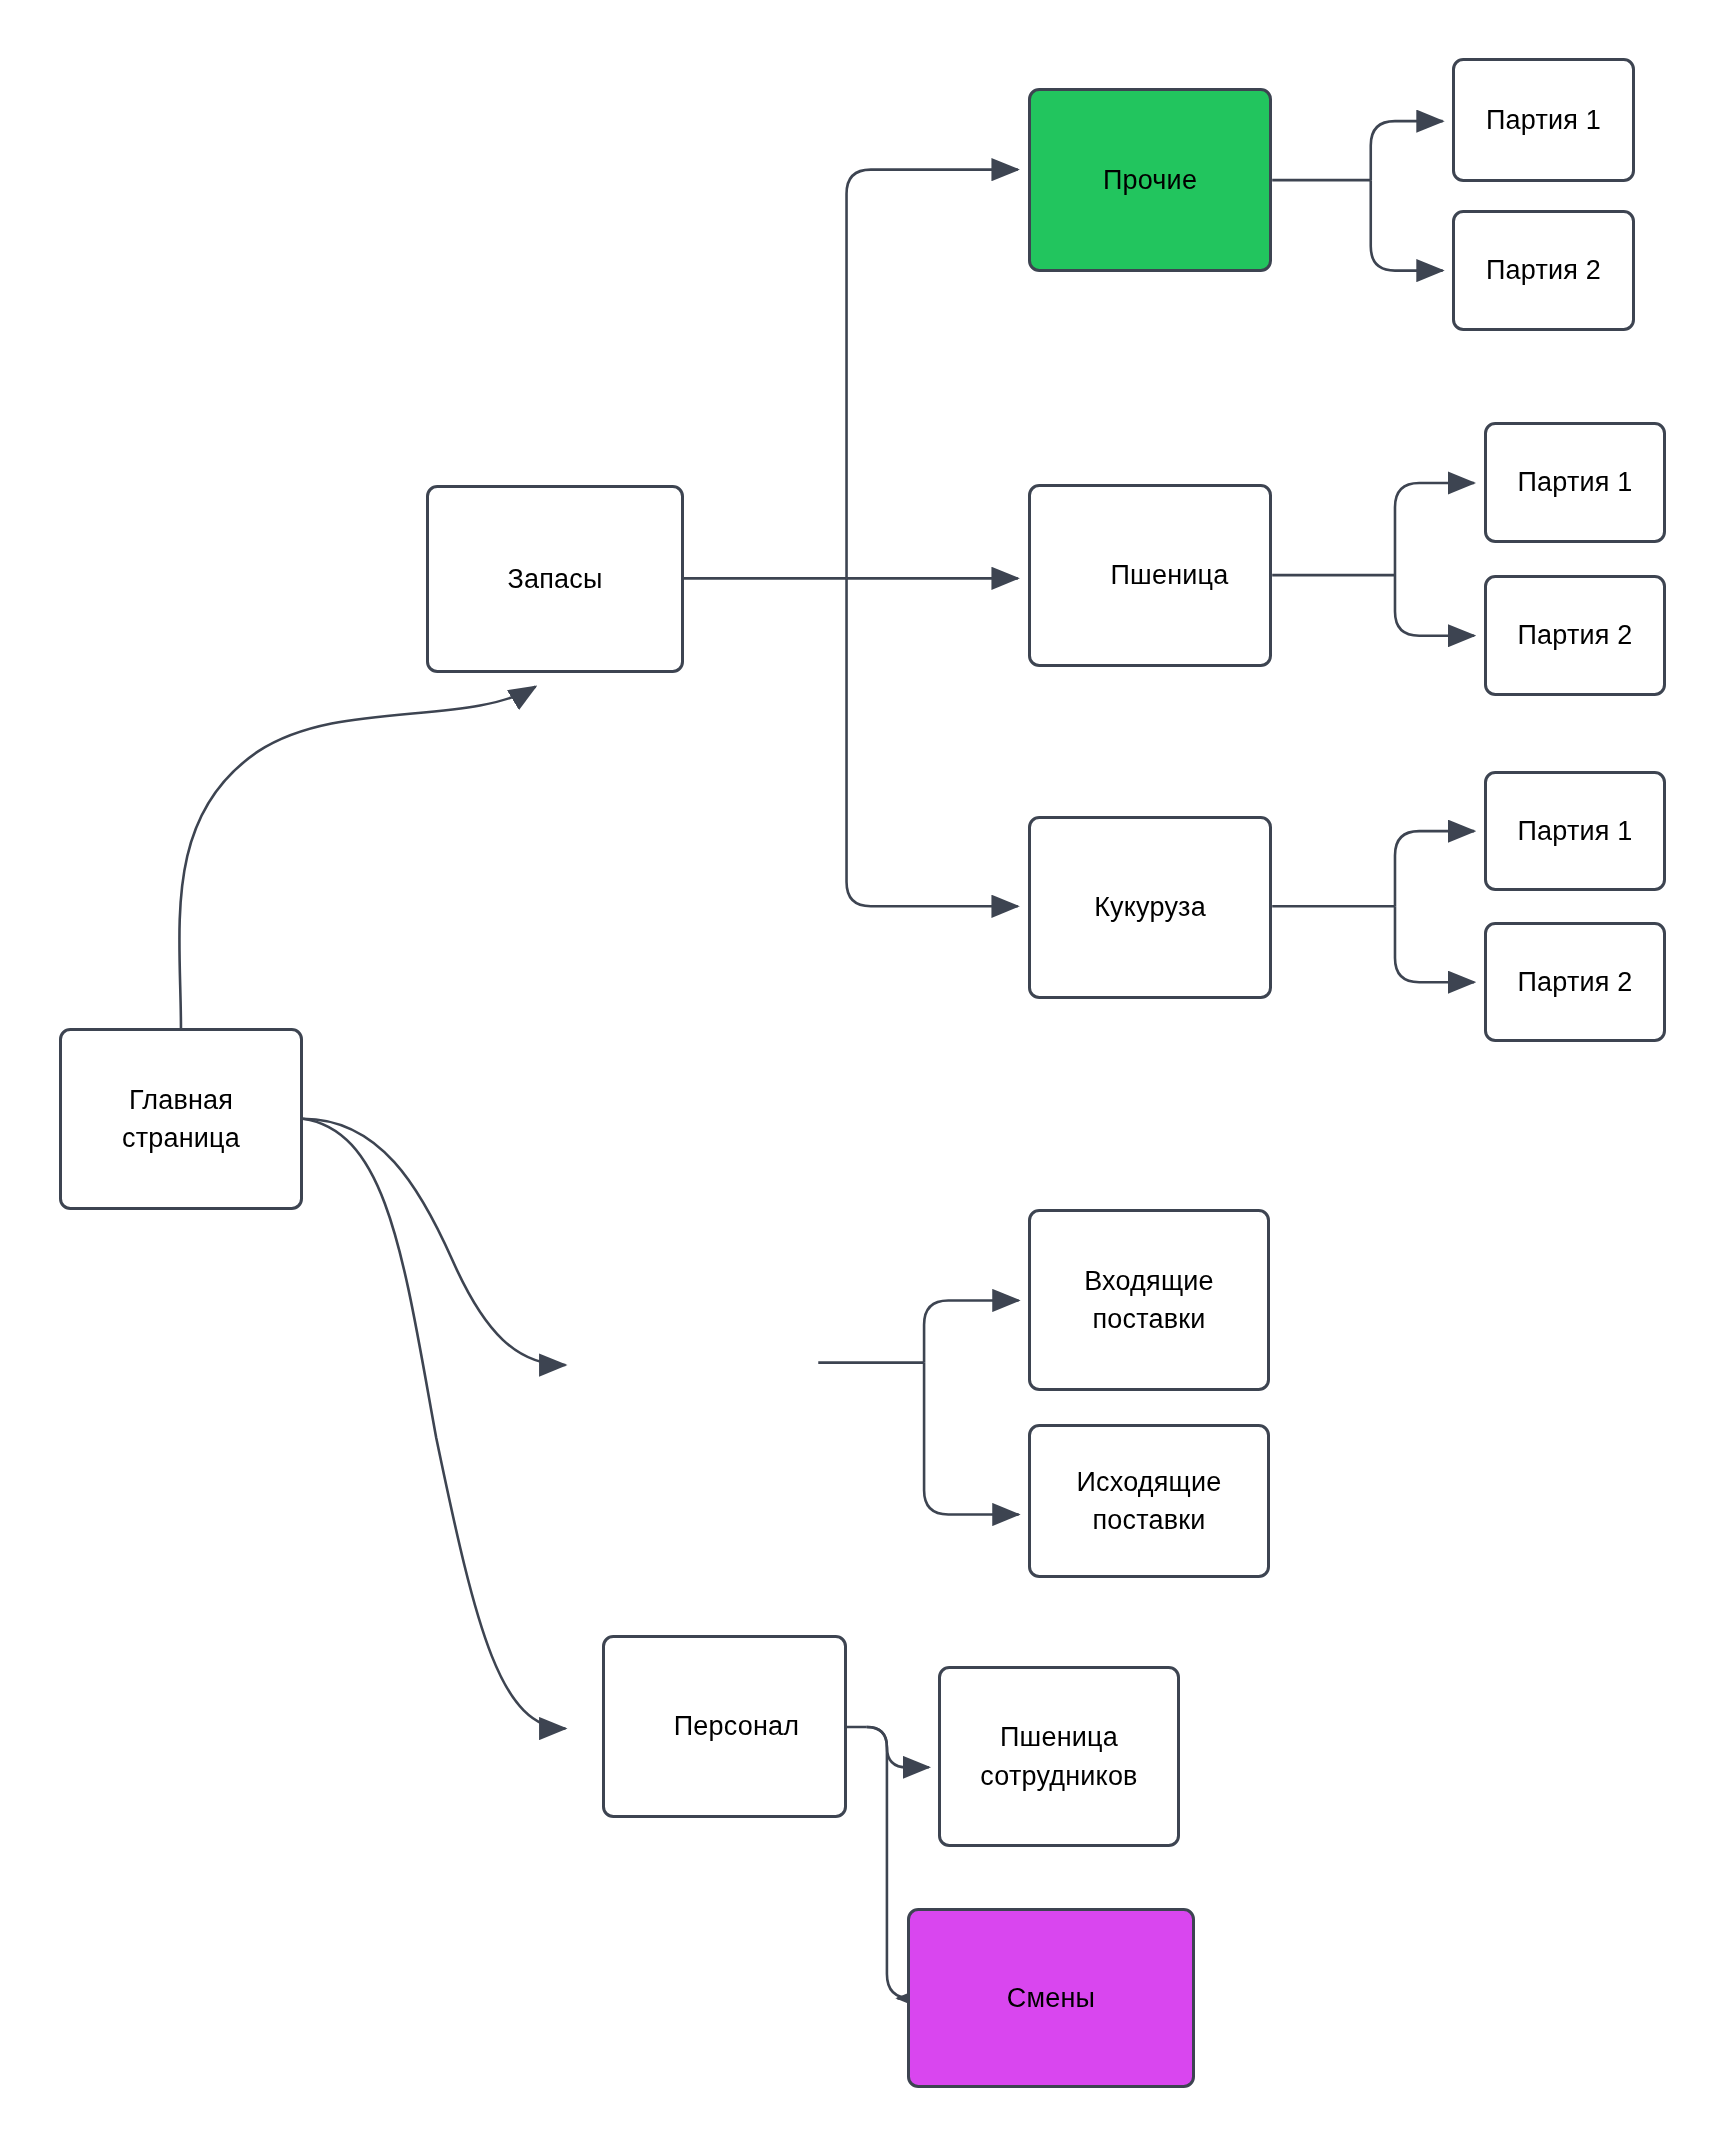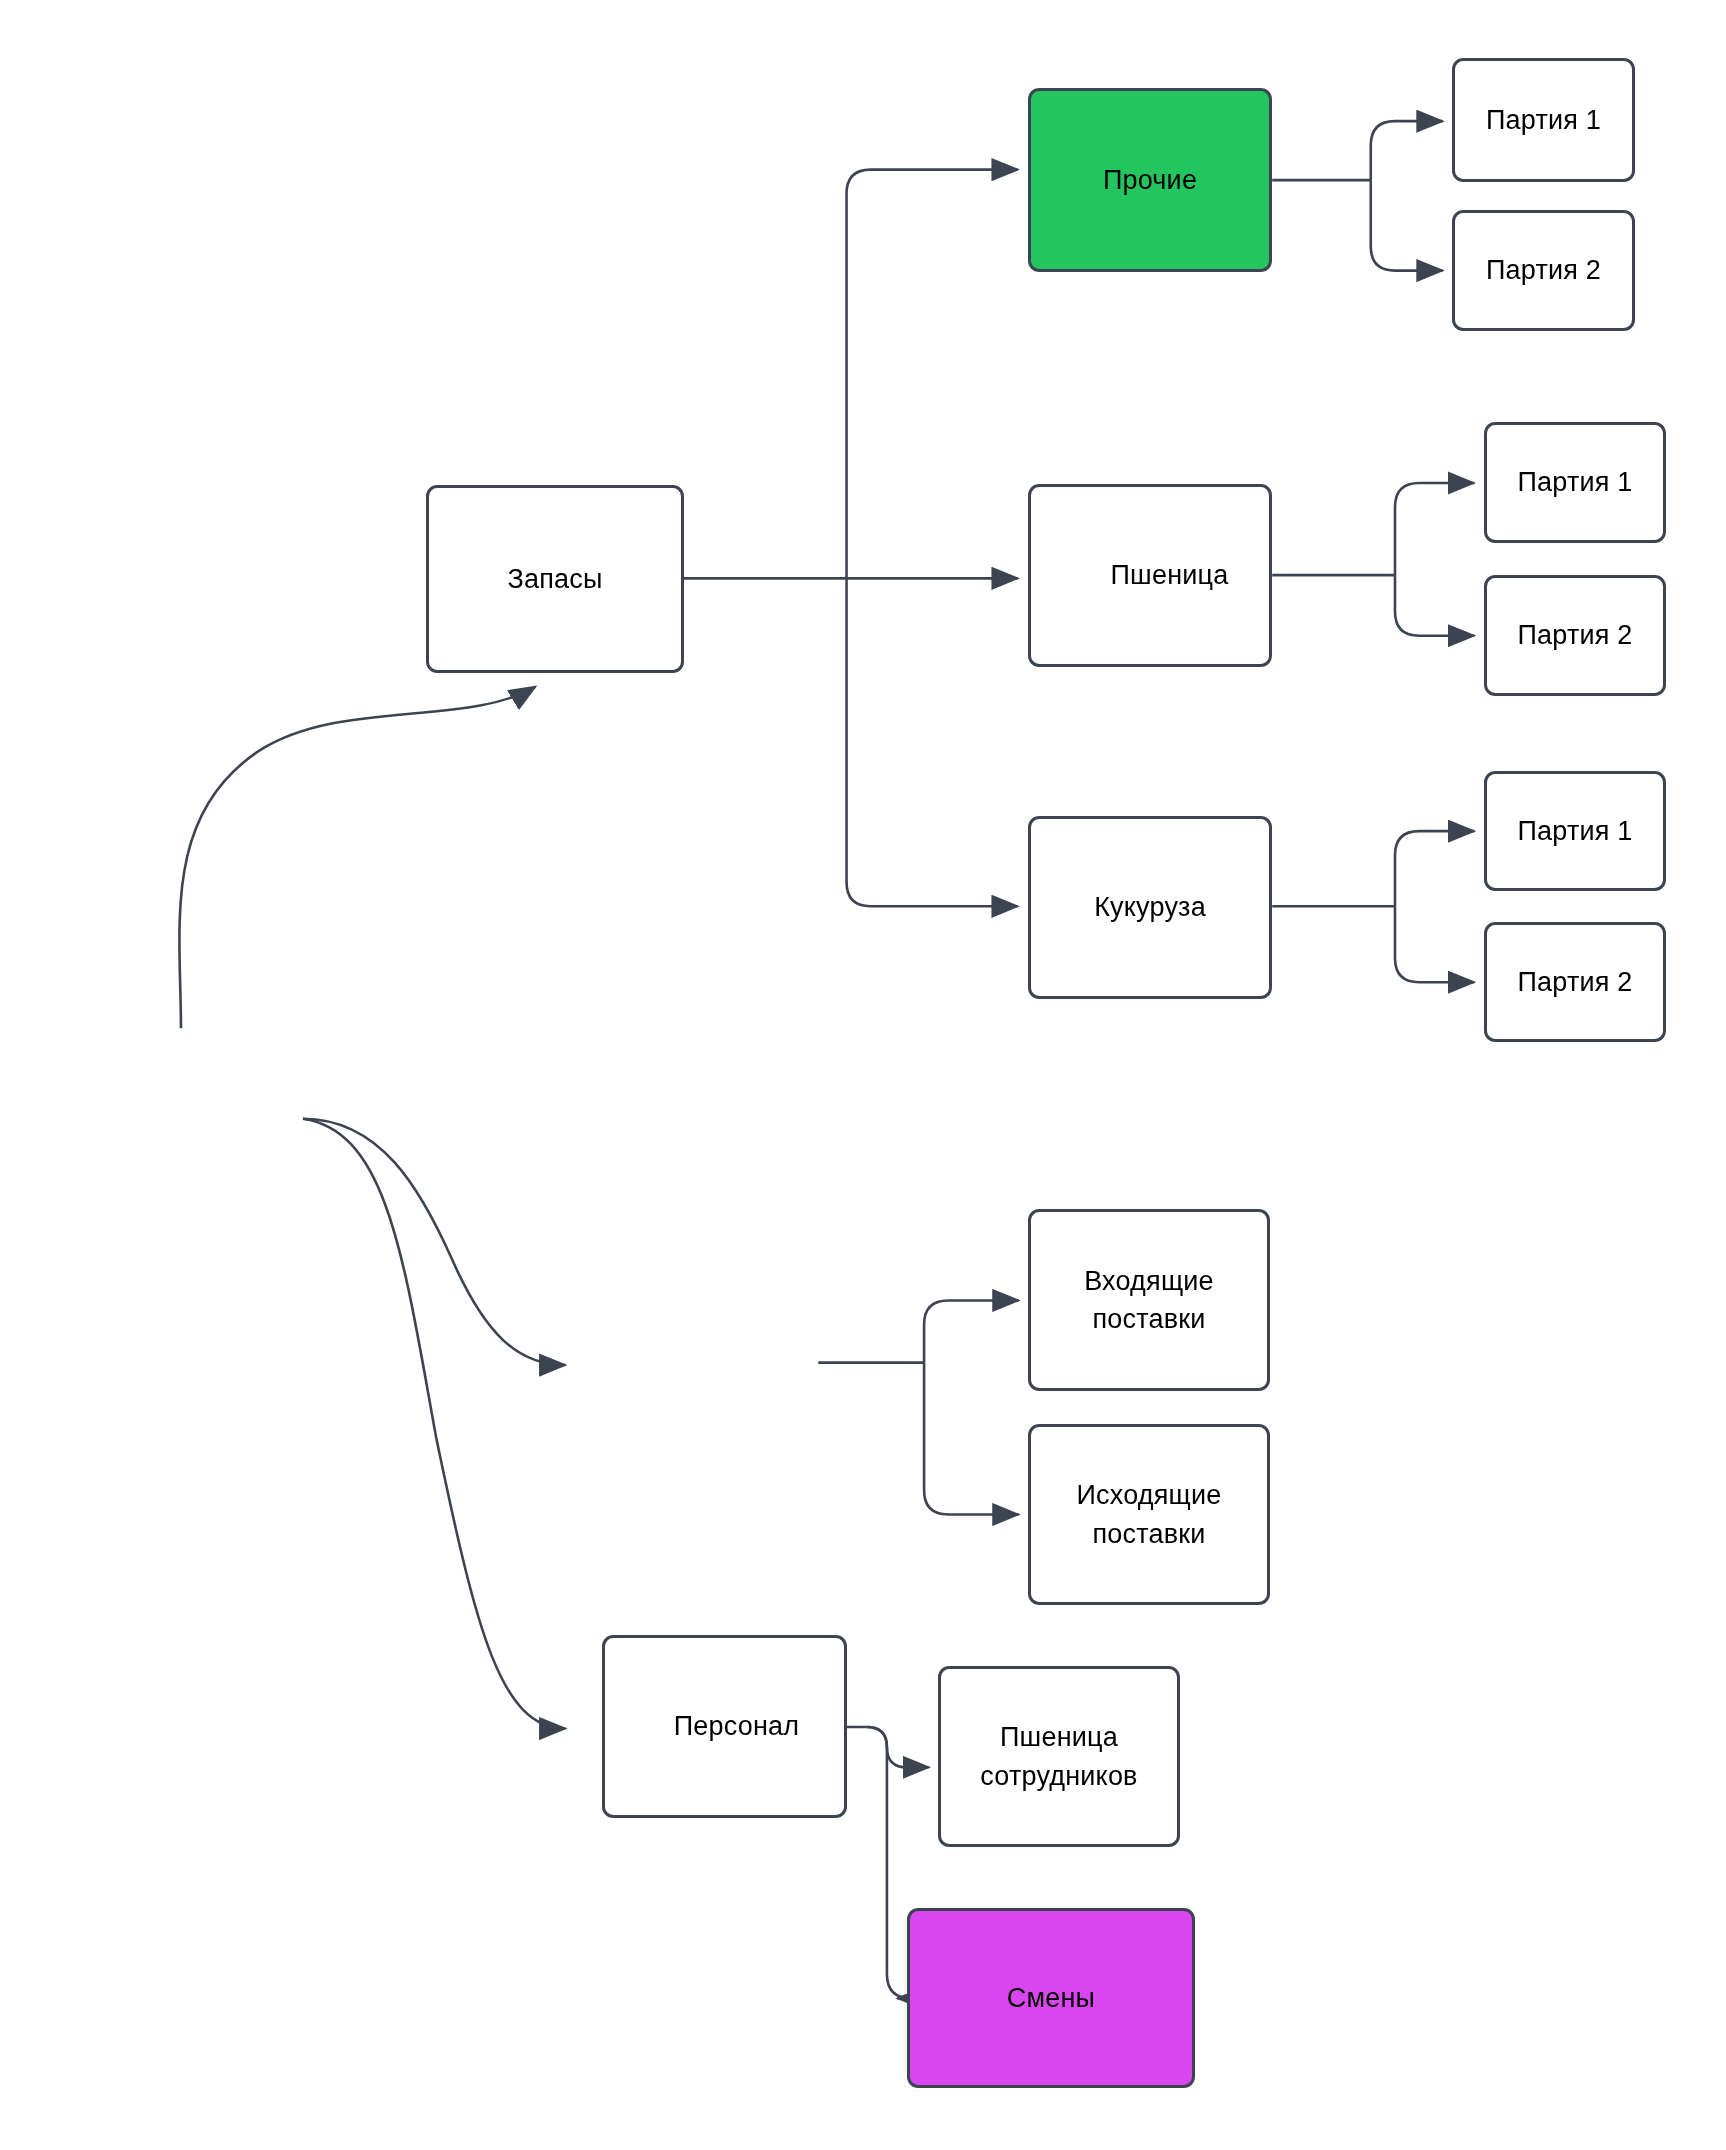--- a/index.html
+++ b/index.html
@@ -84,20 +84,24 @@
       <path marker-end="none" d="M 1013,1687 L 1144,1687"></path>
       <path d="M 1144,1687 L 1144,1640 Q 1144,1610 1174,1610 L 1261,1610"></path>
       <path d="M 1144,1687 L 1144,1845 Q 1144,1875 1174,1875 L 1261,1875"></path>
 
       <path marker-end="none" d="M 1015,2138 L 1073,2138"></path>
       <path d="M 1073,2138 Q 1098,2138 1098,2163 Q 1098,2188 1123,2188 L 1150,2188"></path>
       <path d="M 1073,2138 Q 1098,2138 1098,2163 L 1098,2444 Q 1098,2474 1128,2474 L 1111,2474"></path>
     </g>
   </svg>
 
+<div class="node" style="left: 59px; top: 1028px; width: 244px; height: 182px; border-color: rgb(61, 68, 81); background: rgb(255, 255, 255); color: rgb(0, 0, 0);">
+      <span>Главная
+страница</span>
+    </div>
     <div class="node" style="left: 406px; top: 485px; width: 258px; height: 188px; border-color: rgb(61, 68, 81); background: rgb(255, 255, 255); color: rgb(0, 0, 0); margin-left: 20px;">
       <span>Запасы</span>
     </div>
     <div class="node" style="left: 1028px; top: 88px; width: 244px; height: 184px; border-color: rgb(61, 68, 81); background: #22c55e; color: rgb(0, 0, 0);">
       <span>Прочие</span>
     </div>
     <div class="node" style="left: 1452px; top: 58px; width: 183px; height: 124px; border-color: rgb(61, 68, 81); background: rgb(255, 255, 255); color: rgb(0, 0, 0);">
       <span>Партия 1</span>
     </div>
     <div class="node" style="left: 1452px; top: 210px; width: 183px; height: 121px; border-color: rgb(61, 68, 81); background: rgb(255, 255, 255); color: rgb(0, 0, 0);">
@@ -118,21 +122,21 @@
     <div class="node" style="left: 1484px; top: 771px; width: 182px; height: 120px; border-color: rgb(61, 68, 81); background: rgb(255, 255, 255); color: rgb(0, 0, 0);">
       <span>Партия 1</span>
     </div>
     <div class="node" style="left: 1484px; top: 922px; width: 182px; height: 120px; border-color: rgb(61, 68, 81); background: rgb(255, 255, 255); color: rgb(0, 0, 0);">
       <span>Партия 2</span>
     </div>
     <div class="node" style="left: 1028px; top: 1209px; width: 242px; height: 182px; border-color: rgb(61, 68, 81); background: rgb(255, 255, 255); color: rgb(0, 0, 0);">
       <span>Входящие
 поставки</span>
     </div>
-    <div class="node" style="left: 1028px; top: 1424px; width: 242px; height: 181px; border-color: rgb(61, 68, 81); background: rgb(255, 255, 255); color: rgb(0, 0, 0);">
+    <div class="node" style="left: 1028px; top: 1424px; width: 242px; height: 154px; border-color: rgb(61, 68, 81); background: rgb(255, 255, 255); color: rgb(0, 0, 0);">
       <span>Исходящие
 поставки</span>
     </div>
     <div class="node" style="left: 602px; top: 1635px; width: 245px; height: 183px; border-color: rgb(61, 68, 81); background: rgb(255, 255, 255); color: rgb(0, 0, 0); padding-left: 24px;">
       <span>Персонал</span>
     </div>
     <div class="node" style="left: 938px; top: 1666px; width: 242px; height: 181px; border-color: rgb(61, 68, 81); background: rgb(255, 255, 255); color: rgb(0, 0, 0);">
       <span>Пшеница
 сотрудников</span>
     </div>

